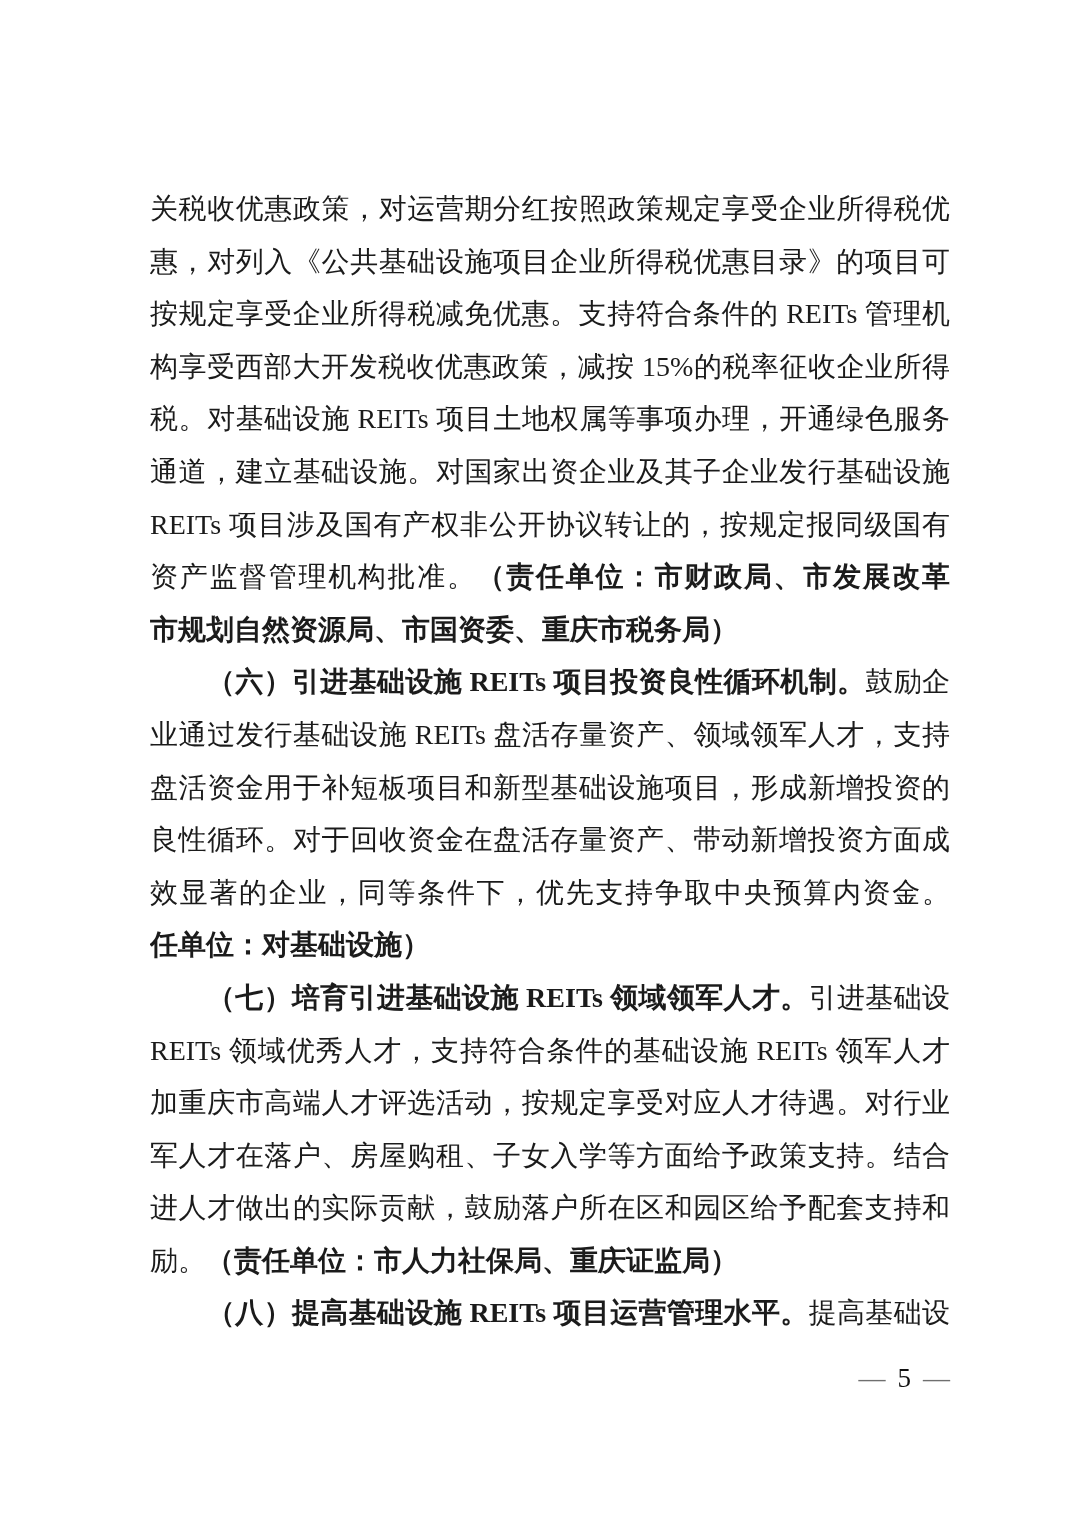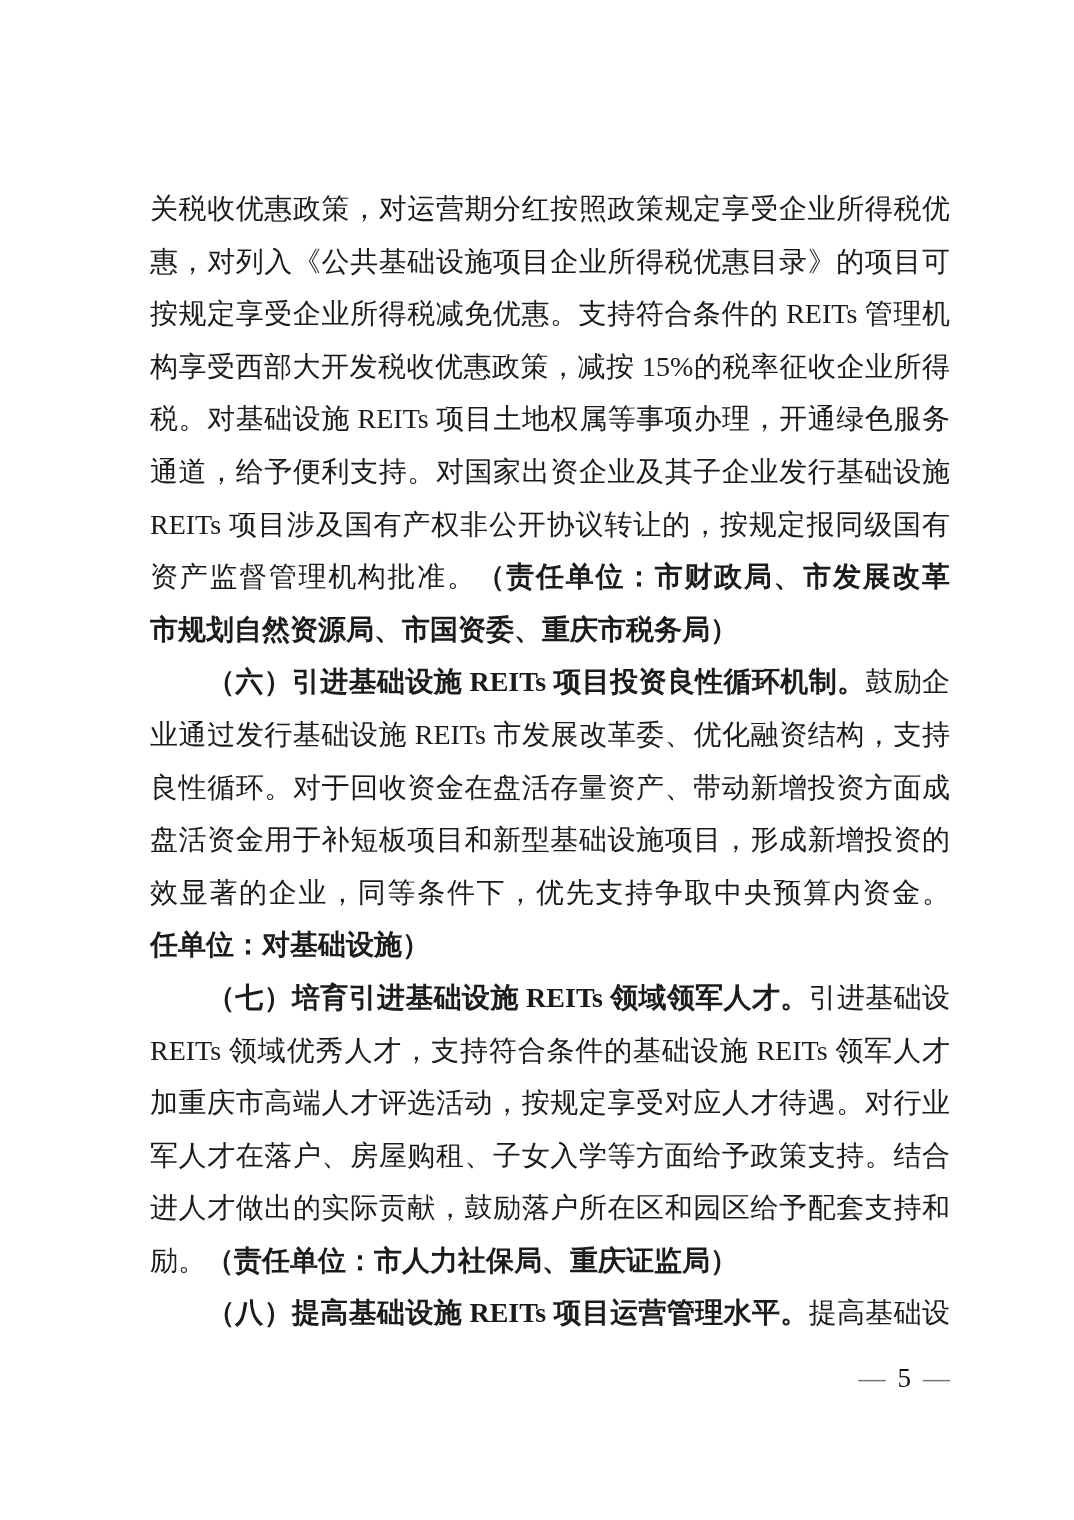--- a/index.html
+++ b/index.html
@@ -49,30 +49,30 @@
 
 <div class="page">
 
   <div class="content">
       <div class="paragraph">
         <div class="line fill"><span class="run-normal">关税收优惠政策，对运营期分红按照政策规定享受企业所得税优</span></div>
         <div class="line fill"><span class="run-normal">惠，对列入《公共基础设施项目企业所得税优惠目录》的项目可</span></div>
         <div class="line fill"><span class="run-normal">按规定享受企业所得税减免优惠。支持符合条件的 REITs 管理机</span></div>
         <div class="line fill"><span class="run-normal">构享受西部大开发税收优惠政策，减按 15%的税率征收企业所得</span></div>
         <div class="line fill"><span class="run-normal">税。对基础设施 REITs 项目土地权属等事项办理，开通绿色服务</span></div>
-        <div class="line fill"><span class="run-normal">通道，给予便利支持。对国家出资企业及其子企业发行基础设施</span></div>
+        <div class="line fill"><span class="run-normal">通道，建立基础设施。对国家出资企业及其子企业发行基础设施</span></div>
         <div class="line fill"><span class="run-normal">REITs 项目涉及国有产权非公开协议转让的，按规定报同级国有</span></div>
         <div class="line fill"><span class="run-normal">资产监督管理机构批准。</span><span class="run-bold">（责任单位：市财政局、市发展改革委、</span></div>
         <div class="line"><span class="run-bold">市规划自然资源局、市国资委、重庆市税务局）</span></div>
       </div>
       <div class="paragraph">
         <div class="line fill indent"><span class="run-bold">（六）引进基础设施 REITs 项目投资良性循环机制。</span><span class="run-normal">鼓励企</span></div>
-        <div class="line fill"><span class="run-normal">业通过发行基础设施 REITs 市发展改革委、优化融资结构，支持</span></div>
+        <div class="line fill"><span class="run-normal">业通过发行基础设施 REITs 盘活存量资产、领域领军人才，支持</span></div>
+        <div class="line fill"><span class="run-normal">盘活资金用于补短板项目和新型基础设施项目，形成新增投资的</span></div>
         <div class="line fill"><span class="run-normal">良性循环。对于回收资金在盘活存量资产、带动新增投资方面成</span></div>
-        <div class="line fill"><span class="run-normal">盘活资金用于补短板项目和新型基础设施项目，形成新增投资的</span></div>
         <div class="line fill"><span class="run-normal">效显著的企业，同等条件下，优先支持争取中央预算内资金。</span></div>
         <div class="line"><span class="run-bold">任单位：对基础设施）</span></div>
       </div>
       <div class="paragraph">
         <div class="line fill indent"><span class="run-bold">（七）培育引进基础设施 REITs 领域领军人才。</span><span class="run-normal">引进基础设施</span></div>
         <div class="line fill"><span class="run-normal">REITs 领域优秀人才，支持符合条件的基础设施 REITs 领军人才参</span></div>
         <div class="line fill"><span class="run-normal">加重庆市高端人才评选活动，按规定享受对应人才待遇。对行业领</span></div>
         <div class="line fill"><span class="run-normal">军人才在落户、房屋购租、子女入学等方面给予政策支持。结合引</span></div>
         <div class="line fill"><span class="run-normal">进人才做出的实际贡献，鼓励落户所在区和园区给予配套支持和奖</span></div>
         <div class="line"><span class="run-normal">励。</span><span class="run-bold">（责任单位：市人力社保局、重庆证监局）</span></div>

